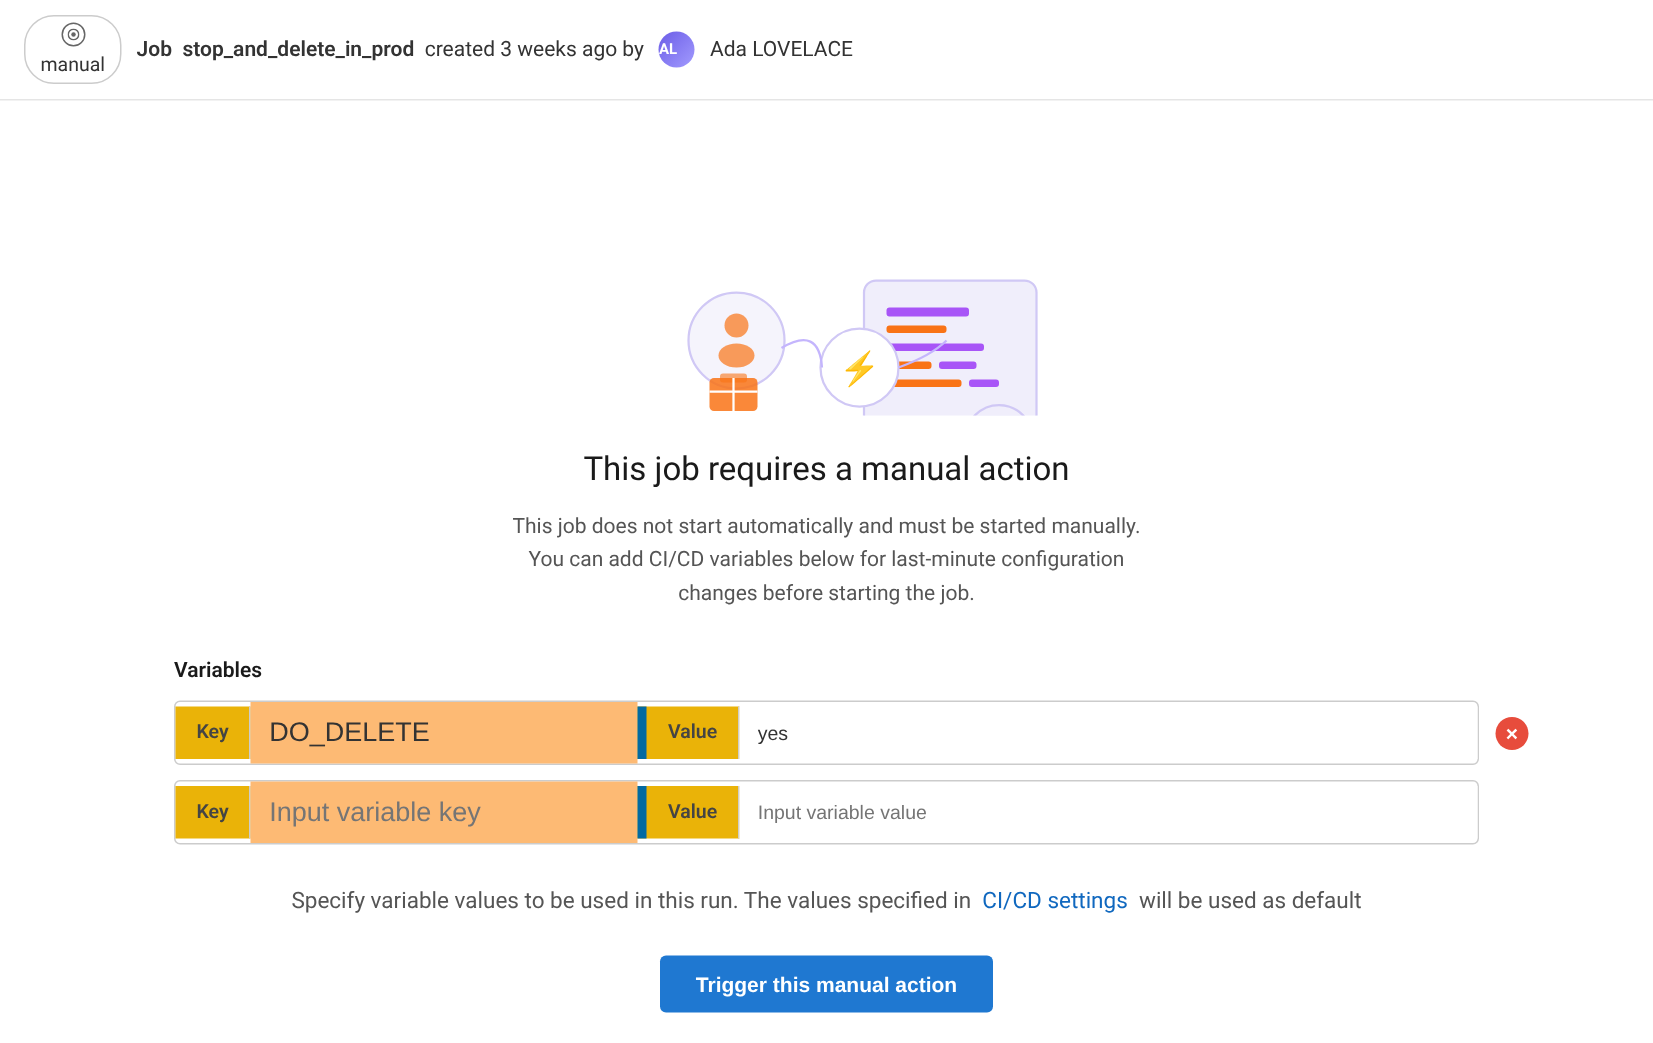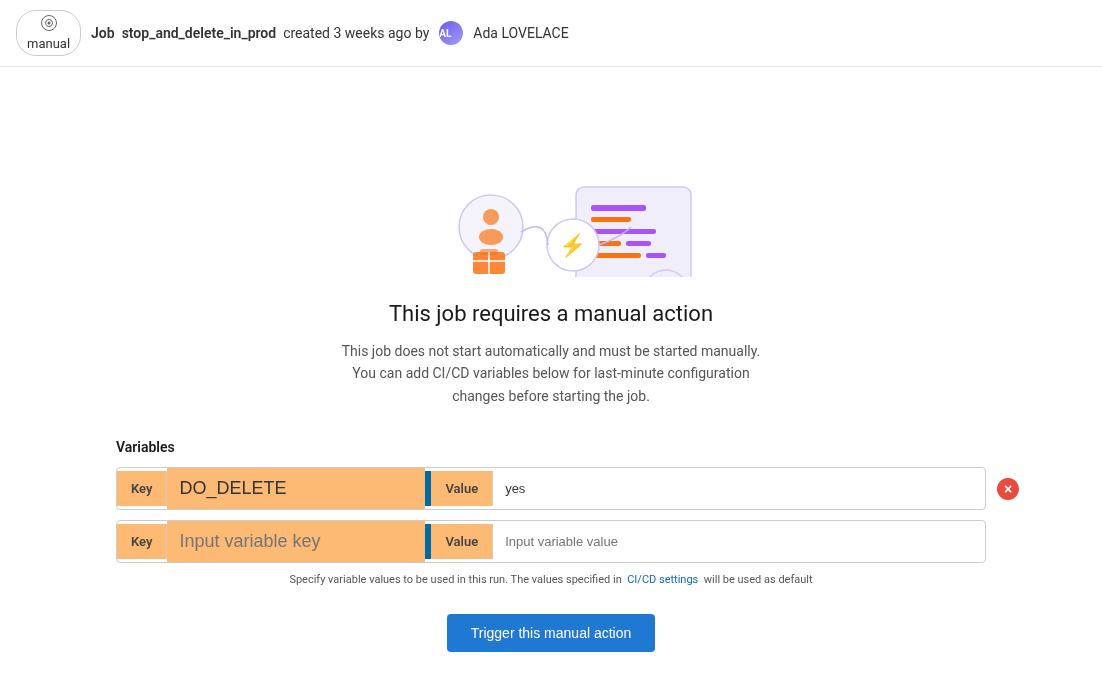--- a/index.html
+++ b/index.html
@@ -121,21 +121,21 @@
       display: flex;
       align-items: center;
       gap: 0;
       margin-bottom: 10px;
       border: 1px solid #ccc;
       border-radius: 4px;
       overflow: visible;
       position: relative;
     }
     .var-key-label, .var-value-label {
-      background: #fdba74;
+      background: #eab308;
       border-right: 1px solid #ccc;
       padding: 10px 14px;
       font-size: 13px;
       font-weight: 600;
       color: #444;
       white-space: nowrap;
     }
     .var-key-input {
       flex: 1;
       border: none;
@@ -181,39 +181,40 @@
       align-items: center;
       justify-content: center;
       color: white;
       font-size: 14px;
       font-weight: bold;
       line-height: 1;
     }
 
     
     .info-text {
-      font-size: 11px;
+      font-size: 15px;
       color: #555;
       text-align: center;
+      margin-top: 18px;
       margin-bottom: 28px;
     }
     .info-text a {
       color: #1068bf;
       text-decoration: none;
     }
 
     
     .trigger-btn {
       background: #1f78d1;
       color: white;
       border: none;
       border-radius: 4px;
       padding: 11px 24px;
       font-size: 14px;
-      font-weight: 400;
+      font-weight: 700;
       cursor: pointer;
       display: block;
       margin: 0 auto;
     }
 
     .variable-row-wrapper {
       position: relative;
       margin-bottom: 10px;
       max-width: 870px;
       width: 100%;

